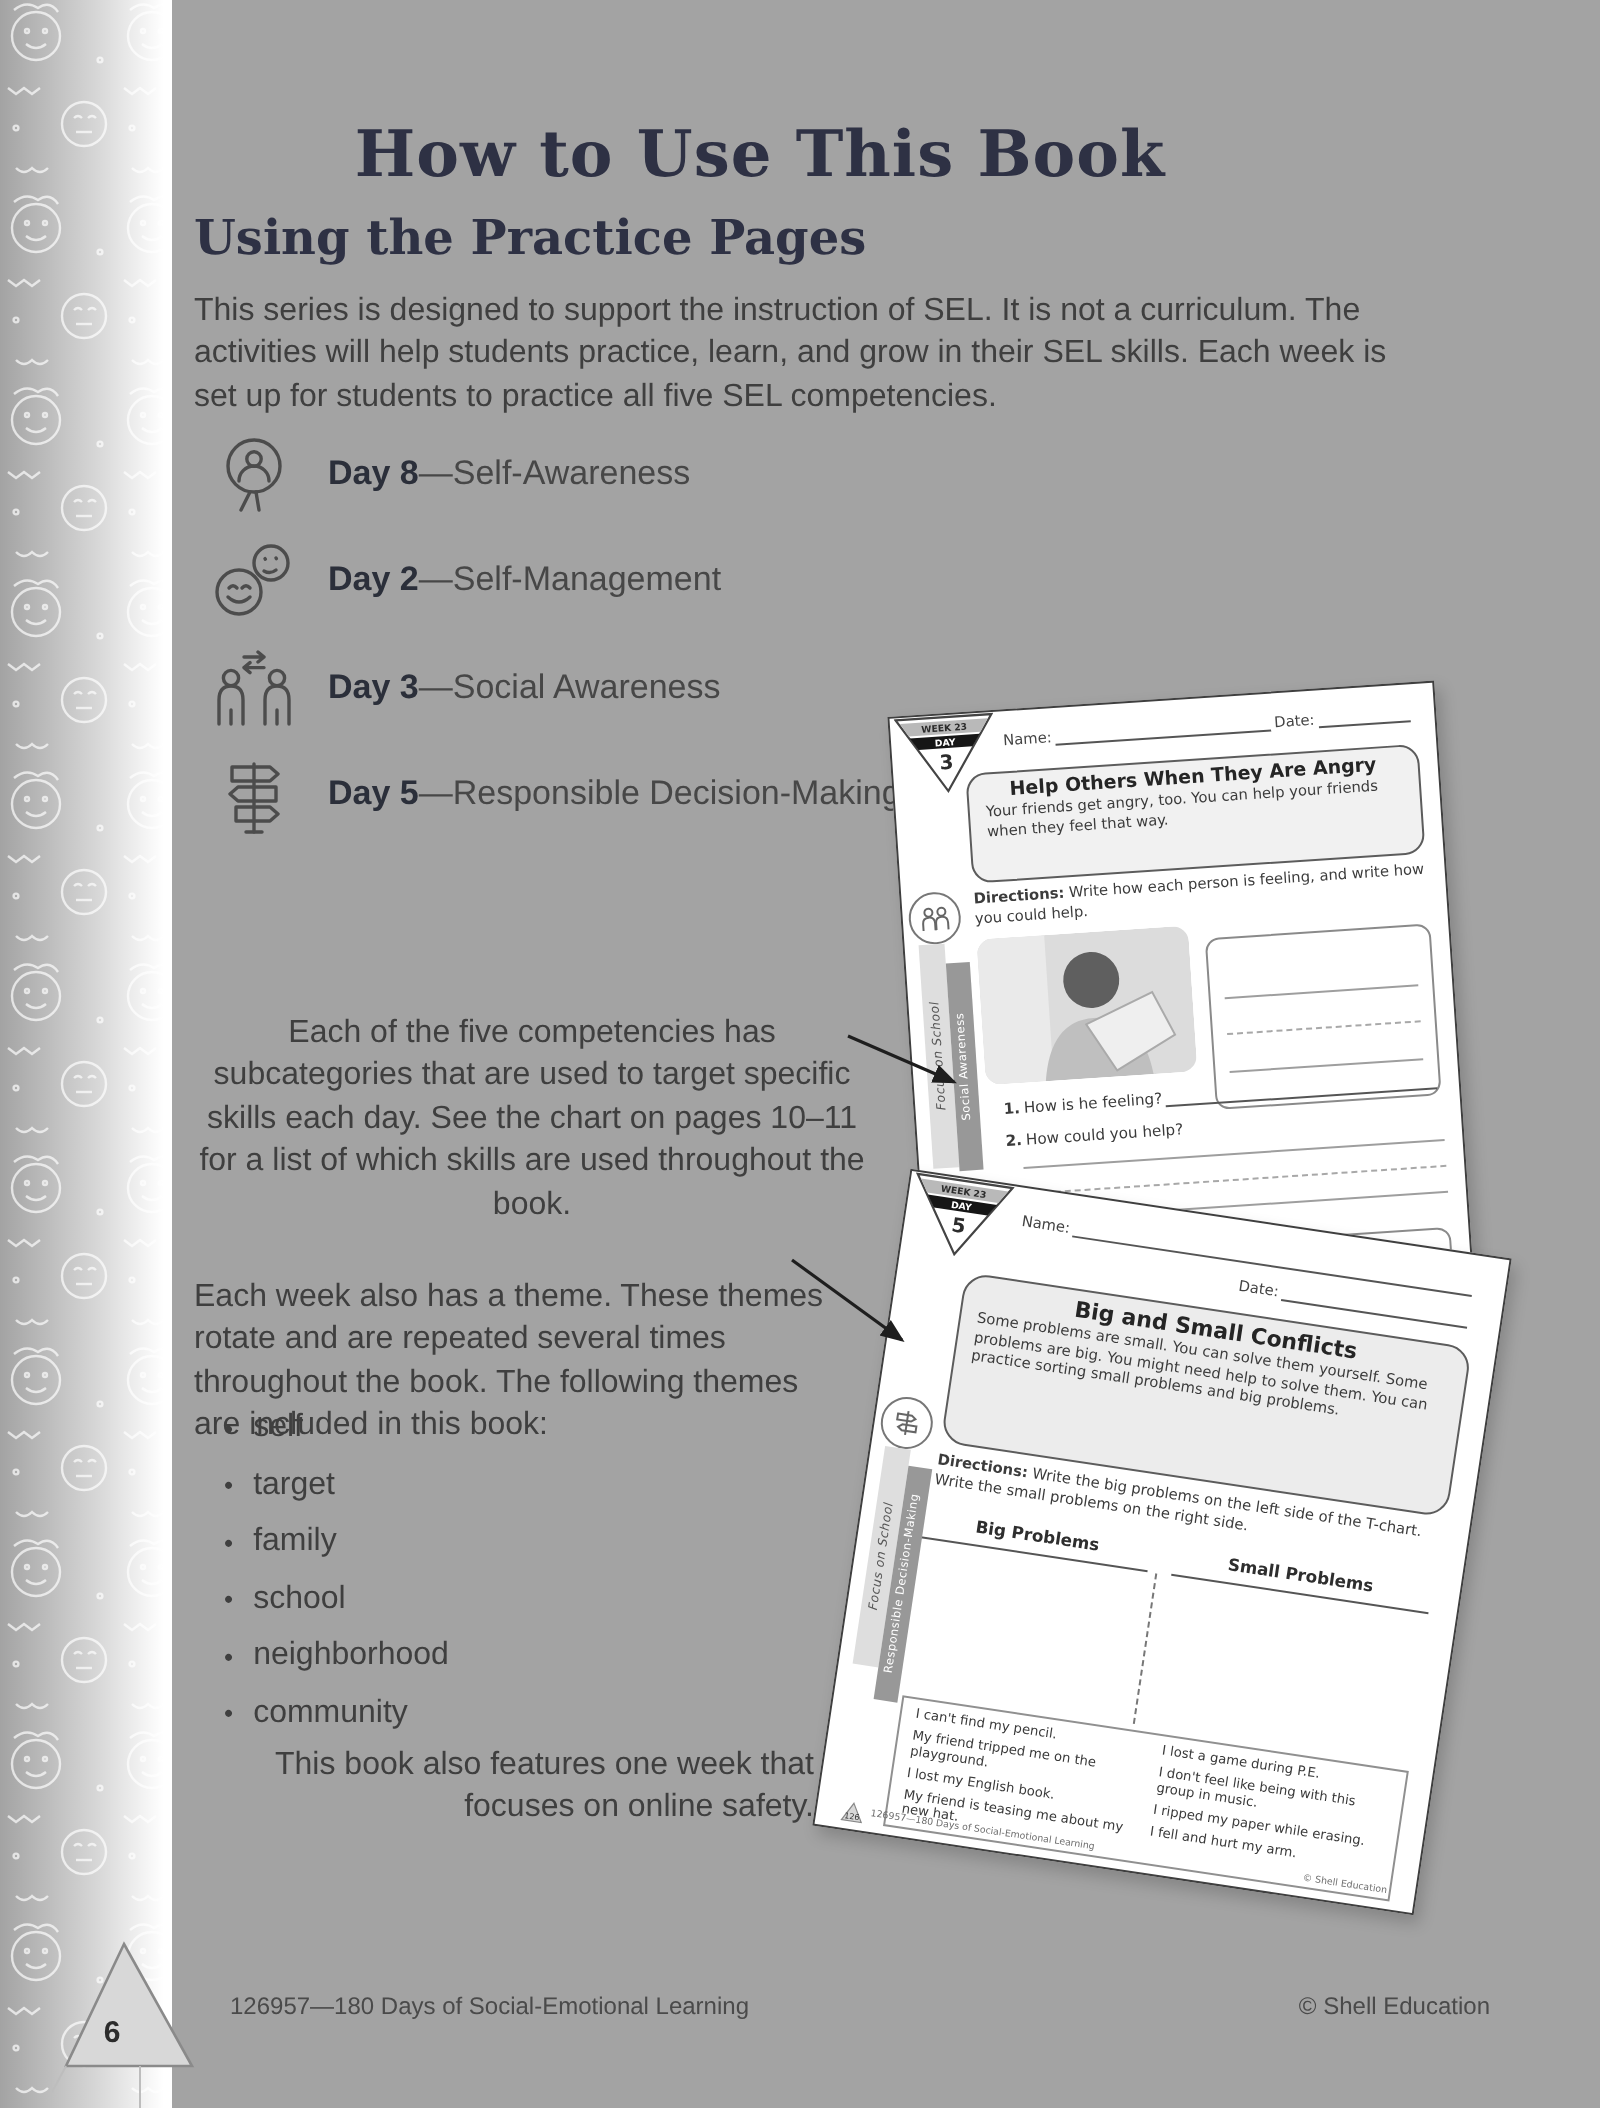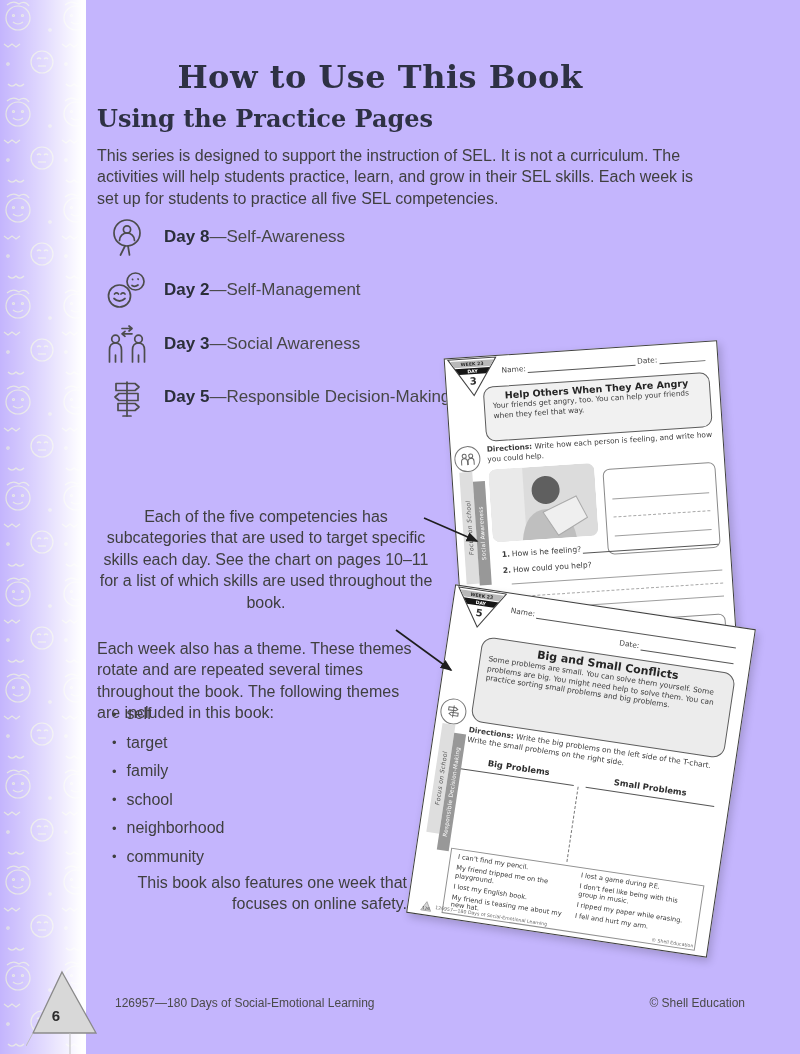--- a/index.html
+++ b/index.html
@@ -1,16 +1,16 @@
 <!DOCTYPE html>
 <html><head>
 <meta charset="utf-8">
 <style>
   html,body{margin:0;padding:0;background:#fff;}
-  #page{position:relative;width:800px;height:1054px;background:#c4b5fd;overflow:hidden;
+  #page{position:relative;width:800px;height:1054px;background:#a3a3a3;overflow:hidden;
         font-family:"Liberation Sans",sans-serif;color:#3f3f3f;}
 
   
   #left-strip{position:absolute;left:0;top:0;width:86px;height:1054px;}
   #left-strip .fade{position:absolute;inset:0;background:linear-gradient(90deg,rgba(255,255,255,0) 0%,rgba(255,255,255,.55) 55%,#fff 95%);}
 
   
   .h1{position:absolute;left:0;right:40px;top:58px;text-align:center;
       font-family:"DejaVu Serif",serif;font-weight:bold;font-size:32px;color:#2e3144;letter-spacing:.5px;}
   .h2{position:absolute;left:97px;top:104px;font-family:"DejaVu Serif",serif;font-weight:bold;

